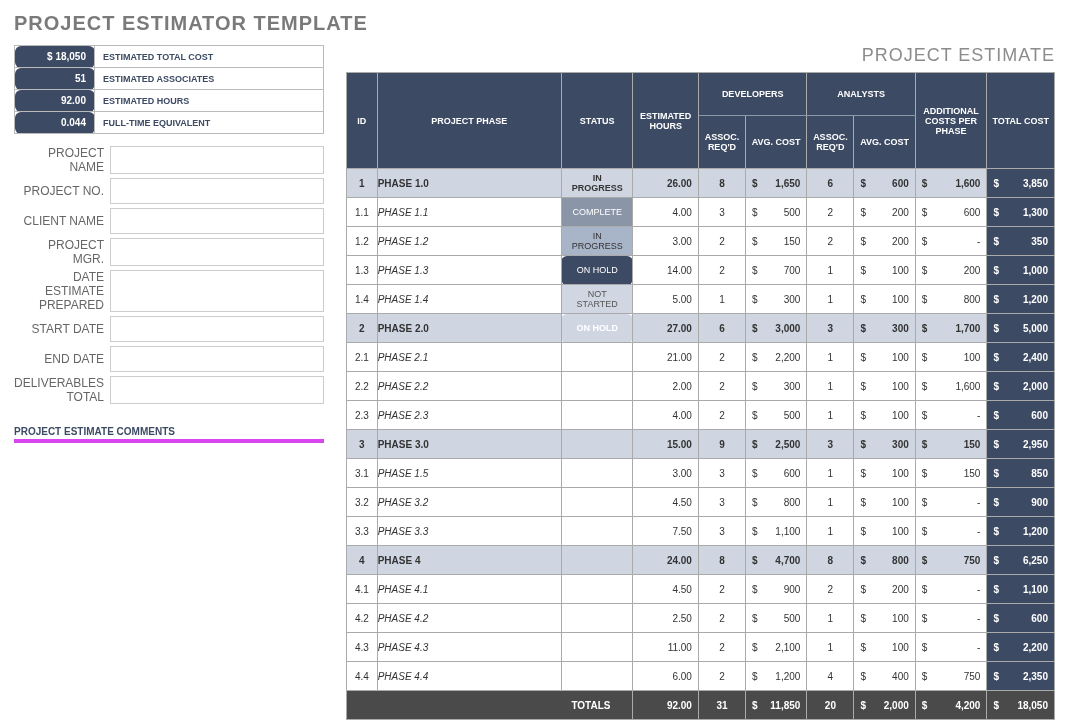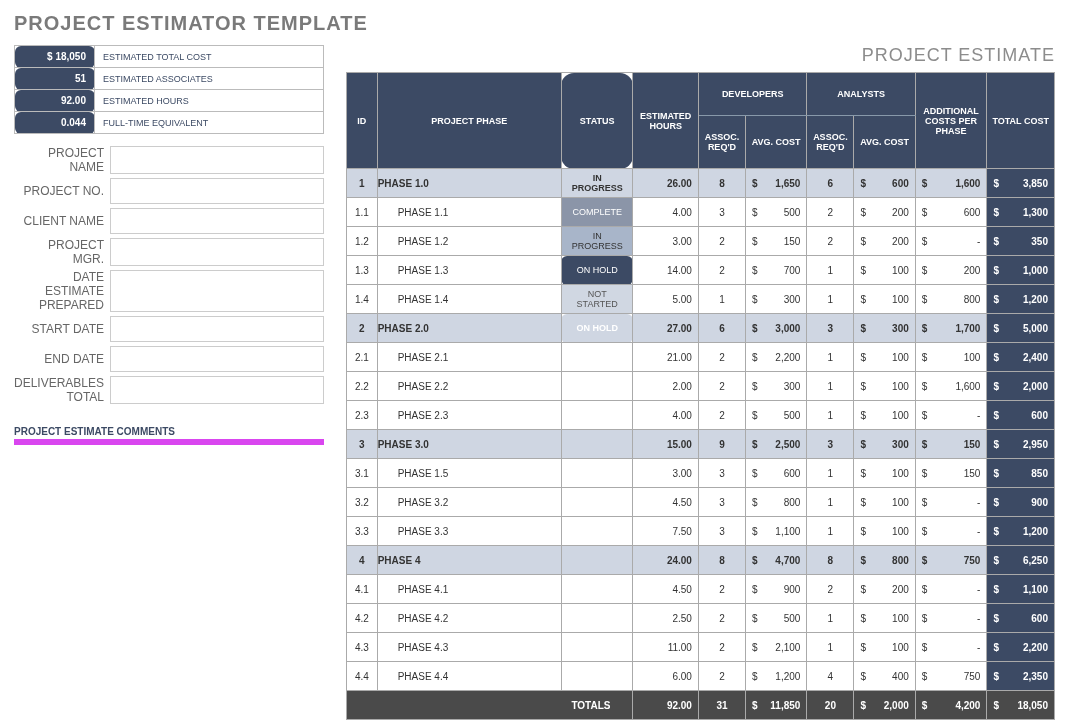--- a/index.html
+++ b/index.html
@@ -9,29 +9,29 @@
   .left { width: 310px; }
   .right { flex: 1; }
   .est-title { text-align: right; font-size: 18px; font-weight: 400; color: #8c8c8c; letter-spacing: 1px; margin-bottom: 6px; }
 
   table { border-collapse: collapse; }
 
   
   .summary { width: 100%; margin-bottom: 8px; }
   .summary td { border: 1px solid #bbb; height: 22px; padding: 0 8px; font-size: 10px; }
   .summary .val { background: #3c4a64; color: #fff; font-weight: 700; width: 80px; text-align: right; border-radius: 6px; }
-  .summary .lbl { font-weight: 400; color: #3c4a64; font-size: 9px; }
+  .summary .lbl { font-weight: 700; color: #3c4a64; font-size: 9px; }
 
   
   .info { width: 100%; border-collapse: separate; border-spacing: 0 4px; }
   .info td { font-size: 12px; height: 26px; }
   .info .ilbl { text-align: right; padding-right: 6px; color: #666; width: 95px; vertical-align: middle; }
   .info .ival { border: 1px solid #ccc; background: #fff; }
 
-  .comments { margin-top: 18px; font-size: 10px; font-weight: 700; color: #3c4a64; border-bottom: 6px solid #d946ef; padding-bottom: 2px; }
+  .comments { margin-top: 18px; font-size: 10px; font-weight: 700; color: #3c4a64; border-bottom: 4px solid #d946ef; padding-bottom: 2px; }
 
   
   .grid { width: 100%; border: 1px solid #999; }
   .grid th, .grid td { border: 1px solid #aaa; font-size: 10px; }
   .grid th { background: #3c4a64; color: #fff; font-weight: 700; text-align: center; padding: 16px 4px; font-size: 9px; }
   .grid th.group { border-bottom: 1px solid #8899aa; }
   .grid td { height: 29px; padding: 0 6px; text-align: center; color: #333; }
   .grid td.phase { text-align: left; padding-left: 8px; }
   .grid td.num { text-align: right; }
   .grid .status { font-size: 9px; color:#fff; }
@@ -40,27 +40,27 @@
   .s-hold { background: #3c4a64; border-radius: 6px; }
   .s-not { background: #d0d7e2; color:#555 !important; }
 
   .grid tr.parent td { background: #cfd6e2; font-weight: 700; }
   .grid tr.parent td.phase { padding-left: 0; }
   .grid tr.parent td.total, .grid td.total { background: #3c4a64; color: #fff; font-weight: 700; }
   .grid tr.parent td.total .cs, .grid td.total .cs { float:left; }
 
   .grid tr.totals td { background: #4a4a4a; color: #fff; font-weight: 700; }
 
-  .grid tr.child td.phase { padding-left: 20px; }
+  .grid tr.child td.phase { padding-left: 0; font-style: italic; }
   .grid td .cs { float:left; }
   .grid td.money { text-align: right; }
 
   .col-id { width: 30px; }
   .col-phase { width: 180px; }
-  .col-status { width: 70px; border-radius: 13px; }
+  .col-status { width: 70px; }
   .col-est { width: 64px; }
   .col-assoc { width: 46px; }
   .col-avg { width: 60px; }
   .col-addl { width: 70px; }
   .col-tot { width: 66px; }
 </style>
 </head>
 <body>
 
 <div class="title">PROJECT ESTIMATOR TEMPLATE</div>

